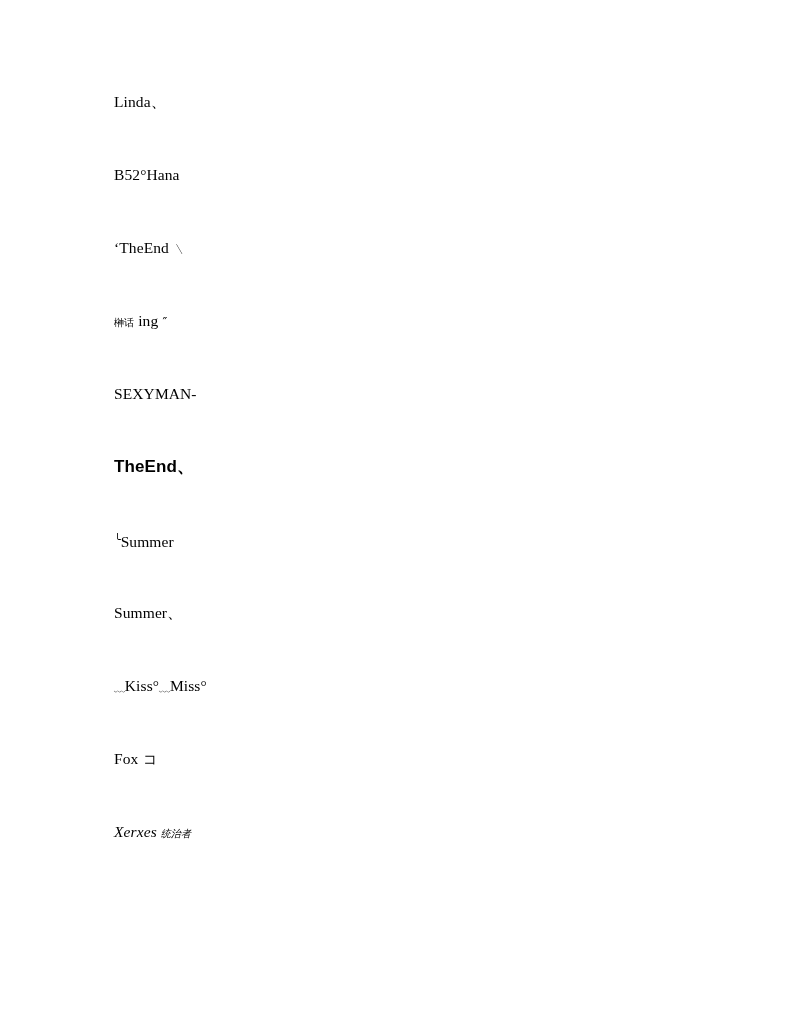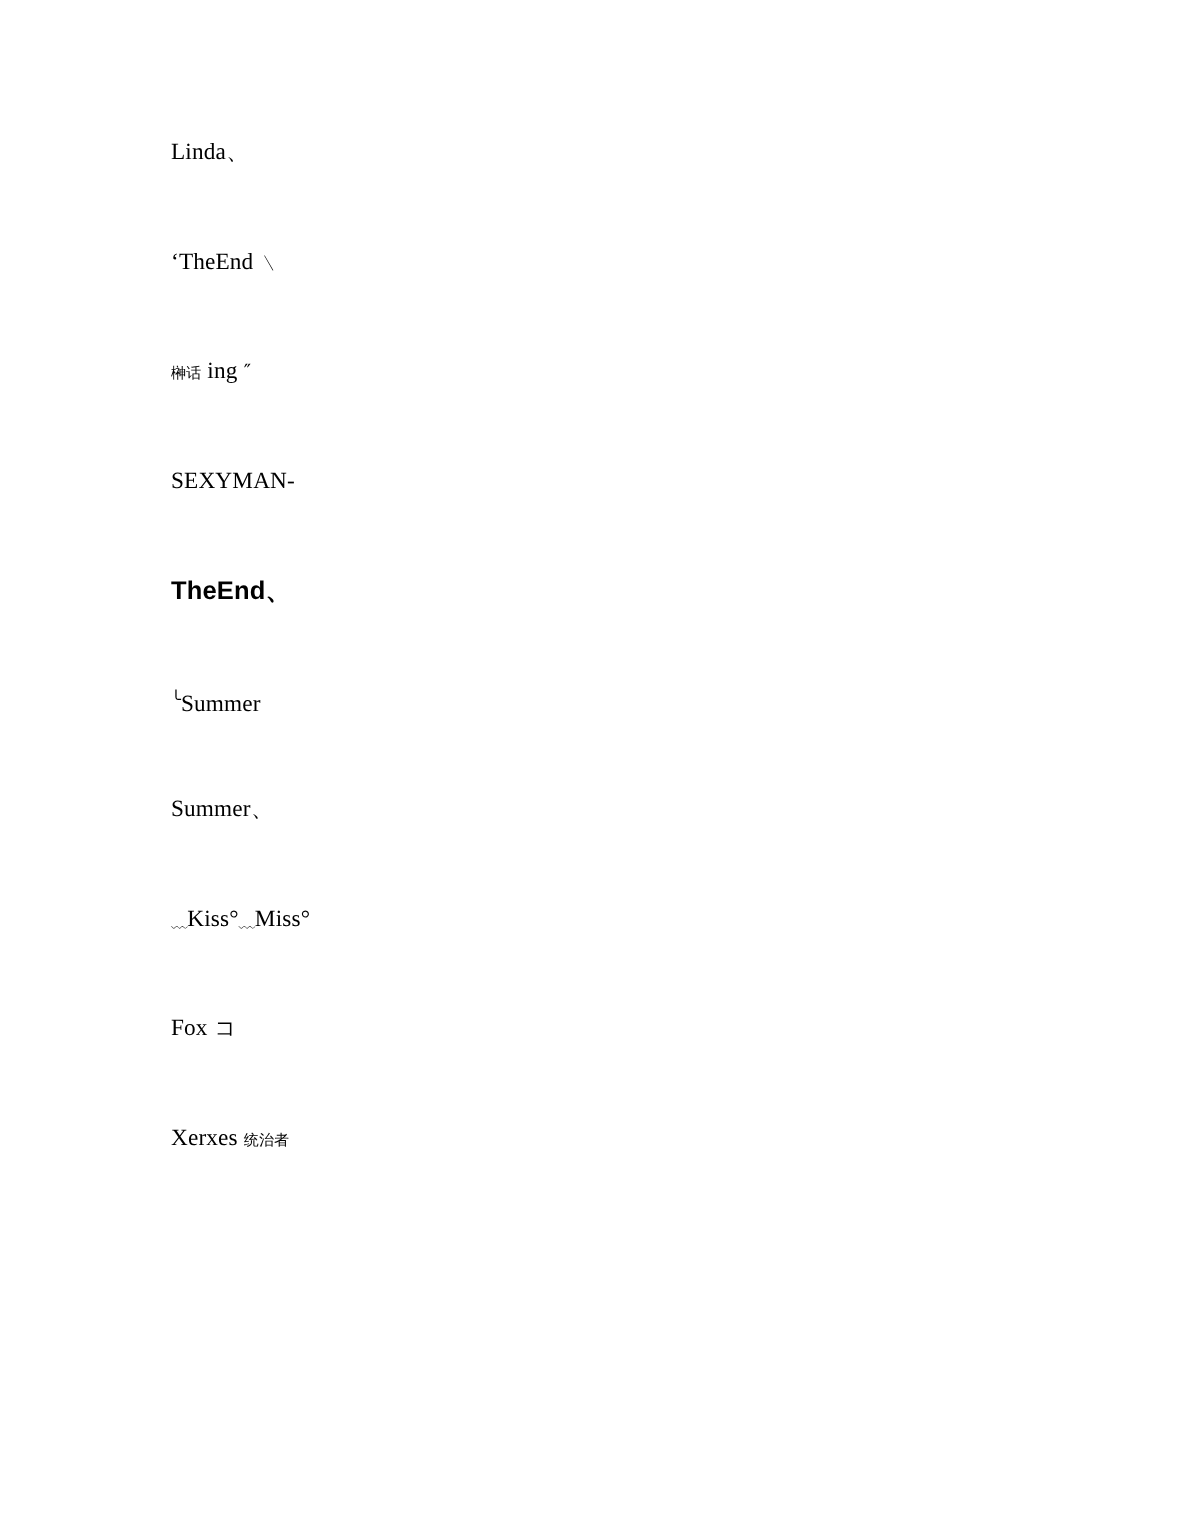--- a/index.html
+++ b/index.html
@@ -46,20 +46,21 @@
   }
 
   .nickname-line.sans {
     font-family: "Liberation Sans", "DejaVu Sans", sans-serif;
     font-size: 17px;
     font-weight: bold;
   }
 
   .nickname-line:last-child {
     margin-bottom: 0;
+    font-style: italic;
   }
 
   
   .run-cjk {
     font-family: "DejaVu Sans", "Liberation Sans", sans-serif;
     font-size: 10px;
   }
   .run-serif {
     font-family: "Liberation Serif", "DejaVu Serif", serif;
     font-size: 15.5px;
@@ -91,20 +92,21 @@
 </style>
 </head>
 <body>
 
 <div id="document-page">
 
   <div id="nickname-list">
 
     <div class="nickname-line">Linda、</div>
 
+    <div class="nickname-line">B52°Hana</div>
 
     <div class="nickname-line"><span>‘</span><span class="run-serif">TheEnd</span><span class="run-mark"> </span><span class="run-mark">﹨</span></div>
 
     <div class="nickname-line"><span class="run-cjk">榊话</span><span class="run-serif"> </span><span class="run-serif">ing</span><span class="run-dprime"> </span><span class="run-dprime">″</span></div>
 
     <div class="nickname-line">SEXYMAN-</div>
 
     <div class="nickname-line sans">TheEnd、</div>
 
     <div class="nickname-line"><span class="run-hook">╰</span><span class="run-serif">Summer</span></div>

